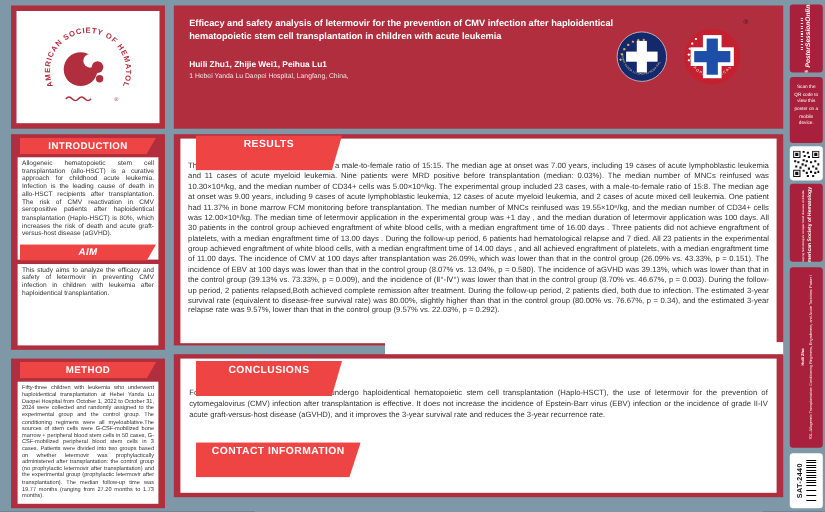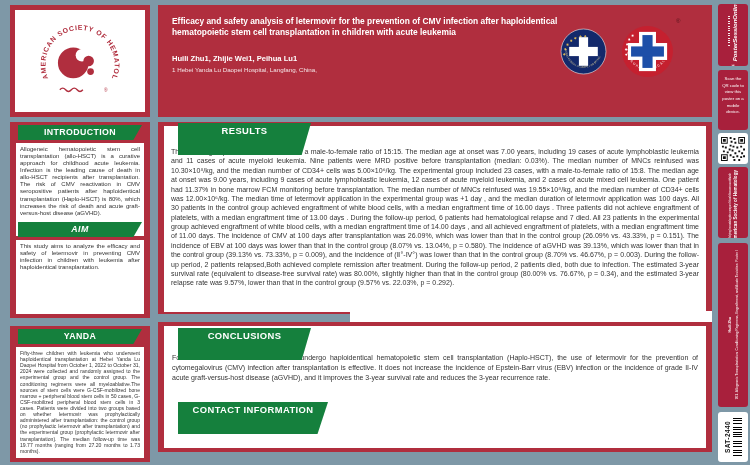--- a/index.html
+++ b/index.html
@@ -2,21 +2,21 @@
 <html><head>
 <meta charset="utf-8">
 <style>
   * { margin:0; padding:0; box-sizing:border-box; }
   html,body { background:#5f7886; }
   body { font-family:"Liberation Sans","DejaVu Sans",sans-serif; }
   .stage { position:relative; width:750px; height:465px; background:#7e98a7; overflow:hidden; }
 
   .panel   { position:absolute; background:#b02e3e; }
   .whitebox{ position:absolute; background:#ffffff; color:#333; }
-  .banner  { position:absolute; background:#15803d; color:#fff; font-weight:bold;
+  .banner  { position:absolute; background:#ef4444; color:#fff; font-weight:bold;
              text-align:center; clip-path:polygon(0 0,100% 0,93% 100%,0 100%); }
 
   
   .title { position:absolute; left:14px; top:11px; width:388px; color:#fff;
            font-weight:bold; font-size:8.4px; line-height:1.32; }
   .authors { position:absolute; left:14px; top:49px; color:#fff; font-weight:bold; font-size:7.6px; }
   .affil   { position:absolute; left:14px; top:61px; color:rgba(255,255,255,.87); font-size:6.2px; }
   .reg-mark{ position:absolute; font-size:6px; color:rgba(30,0,5,.6); }
 
   
@@ -106,21 +106,21 @@
   </div>
 
   <div class="panel" style="left:10px;top:122px;width:140px;height:196px;">
     <div class="banner banner-sm" style="left:8px;top:3px;width:124px;">INTRODUCTION</div>
     <div class="whitebox body-sm" style="left:6px;top:21px;width:128px;height:93px;padding:3px 4px;">Allogeneic hematopoietic stem cell transplantation (allo-HSCT) is a curative approach for childhood acute leukemia. Infection is the leading cause of death in allo-HSCT recipients after transplantation. The risk of CMV reactivation in CMV seropositive patients after haploidentical transplantation (Haplo-HSCT) is 80%, which increases the risk of death and acute graft-versus-host disease (aGVHD).</div>
     <div class="banner banner-sm" style="left:8px;top:100px;width:124px;font-style:italic;">AIM</div>
     <div class="whitebox body-sm" style="left:6px;top:118px;width:128px;height:74px;padding:3px 4px;">This study aims to analyze the efficacy and safety of letermovir in preventing CMV infection in children with leukemia after haploidentical transplantation.</div>
   </div>
 
   <div class="panel" style="left:10px;top:326px;width:140px;height:136px;">
-    <div class="banner banner-sm" style="left:8px;top:3px;width:124px;">YANDA</div>
+    <div class="banner banner-sm" style="left:8px;top:3px;width:124px;">METHOD</div>
     <div class="whitebox body-xs" style="left:6px;top:21px;width:128px;height:111px;padding:3px 4px;overflow:hidden;">Fifty-three children with leukemia who underwent haploidentical transplantation at Hebei Yanda Lu Daopei Hospital from October 1, 2022 to October 31, 2024 were collected and randomly assigned to the experimental group and the control group. The conditioning regimens were all myeloablative.The sources of stem cells were G-CSF-mobilized bone marrow + peripheral blood stem cells in 50 cases, G-CSF-mobilized peripheral blood stem cells in 3 cases. Patients were divided into two groups based on whether letermovir was prophylactically administered after transplantation: the control group (no prophylactic letermovir after transplantation) and the experimental group (prophylactic letermovir after transplantation). The median follow-up time was 19.77 months (ranging from 27.20 months to 1.73 months).</div>
   </div>
 
   <div class="panel" style="left:158px;top:122px;width:554px;height:192px;">
     <div class="whitebox body-md" style="left:6px;top:4px;width:542px;height:186px;padding:21px 7px 3px;overflow:hidden;">The control group included 30 cases, with a male-to-female ratio of 15:15. The median age at onset was 7.00 years, including 19 cases of acute lymphoblastic leukemia and 11 cases of acute myeloid leukemia. Nine patients were MRD positive before transplantation (median: 0.03%). The median number of MNCs reinfused was 10.30×10⁸/kg, and the median number of CD34+ cells was 5.00×10⁶/kg. The experimental group included 23 cases, with a male-to-female ratio of 15:8. The median age at onset was 9.00 years, including 9 cases of acute lymphoblastic leukemia, 12 cases of acute myeloid leukemia, and 2 cases of acute mixed cell leukemia. One patient had 11.37% in bone marrow FCM monitoring before transplantation. The median number of MNCs reinfused was 19.55×10⁸/kg, and the median number of CD34+ cells was 12.00×10⁶/kg. The median time of letermovir application in the experimental group was +1 day , and the median duration of letermovir application was 100 days. All 30 patients in the control group achieved engraftment of white blood cells, with a median engraftment time of 16.00 days . Three patients did not achieve engraftment of platelets, with a median engraftment time of 13.00 days . During the follow-up period, 6 patients had hematological relapse and 7 died. All 23 patients in the experimental group achieved engraftment of white blood cells, with a median engraftment time of 14.00 days , and all achieved engraftment of platelets, with a median engraftment time of 11.00 days. The incidence of CMV at 100 days after transplantation was 26.09%, which was lower than that in the control group (26.09% vs. 43.33%, p = 0.151). The incidence of EBV at 100 days was lower than that in the control group (8.07% vs. 13.04%, p = 0.580). The incidence of aGVHD was 39.13%, which was lower than that in the control group (39.13% vs. 73.33%, p = 0.009), and the incidence of (Ⅱ°-Ⅳ°) was lower than that in the control group (8.70% vs. 46.67%, p = 0.003). During the follow-up period, 2 patients relapsed,Both achieved complete remission after treatment. During the follow-up period, 2 patients died, both due to infection. The estimated 3-year survival rate (equivalent to disease-free survival rate) was 80.00%, slightly higher than that in the control group (80.00% vs. 76.67%, p = 0.34), and the estimated 3-year relapse rate was 9.57%, lower than that in the control group (9.57% vs. 22.03%, p = 0.292).</div>
     <div class="banner banner-lg" style="left:20px;top:1px;width:133px;">RESULTS</div>
   </div>
 
   <div style="position:absolute;left:350px;top:311px;width:362px;height:12px;background:#fff;"></div>
 

